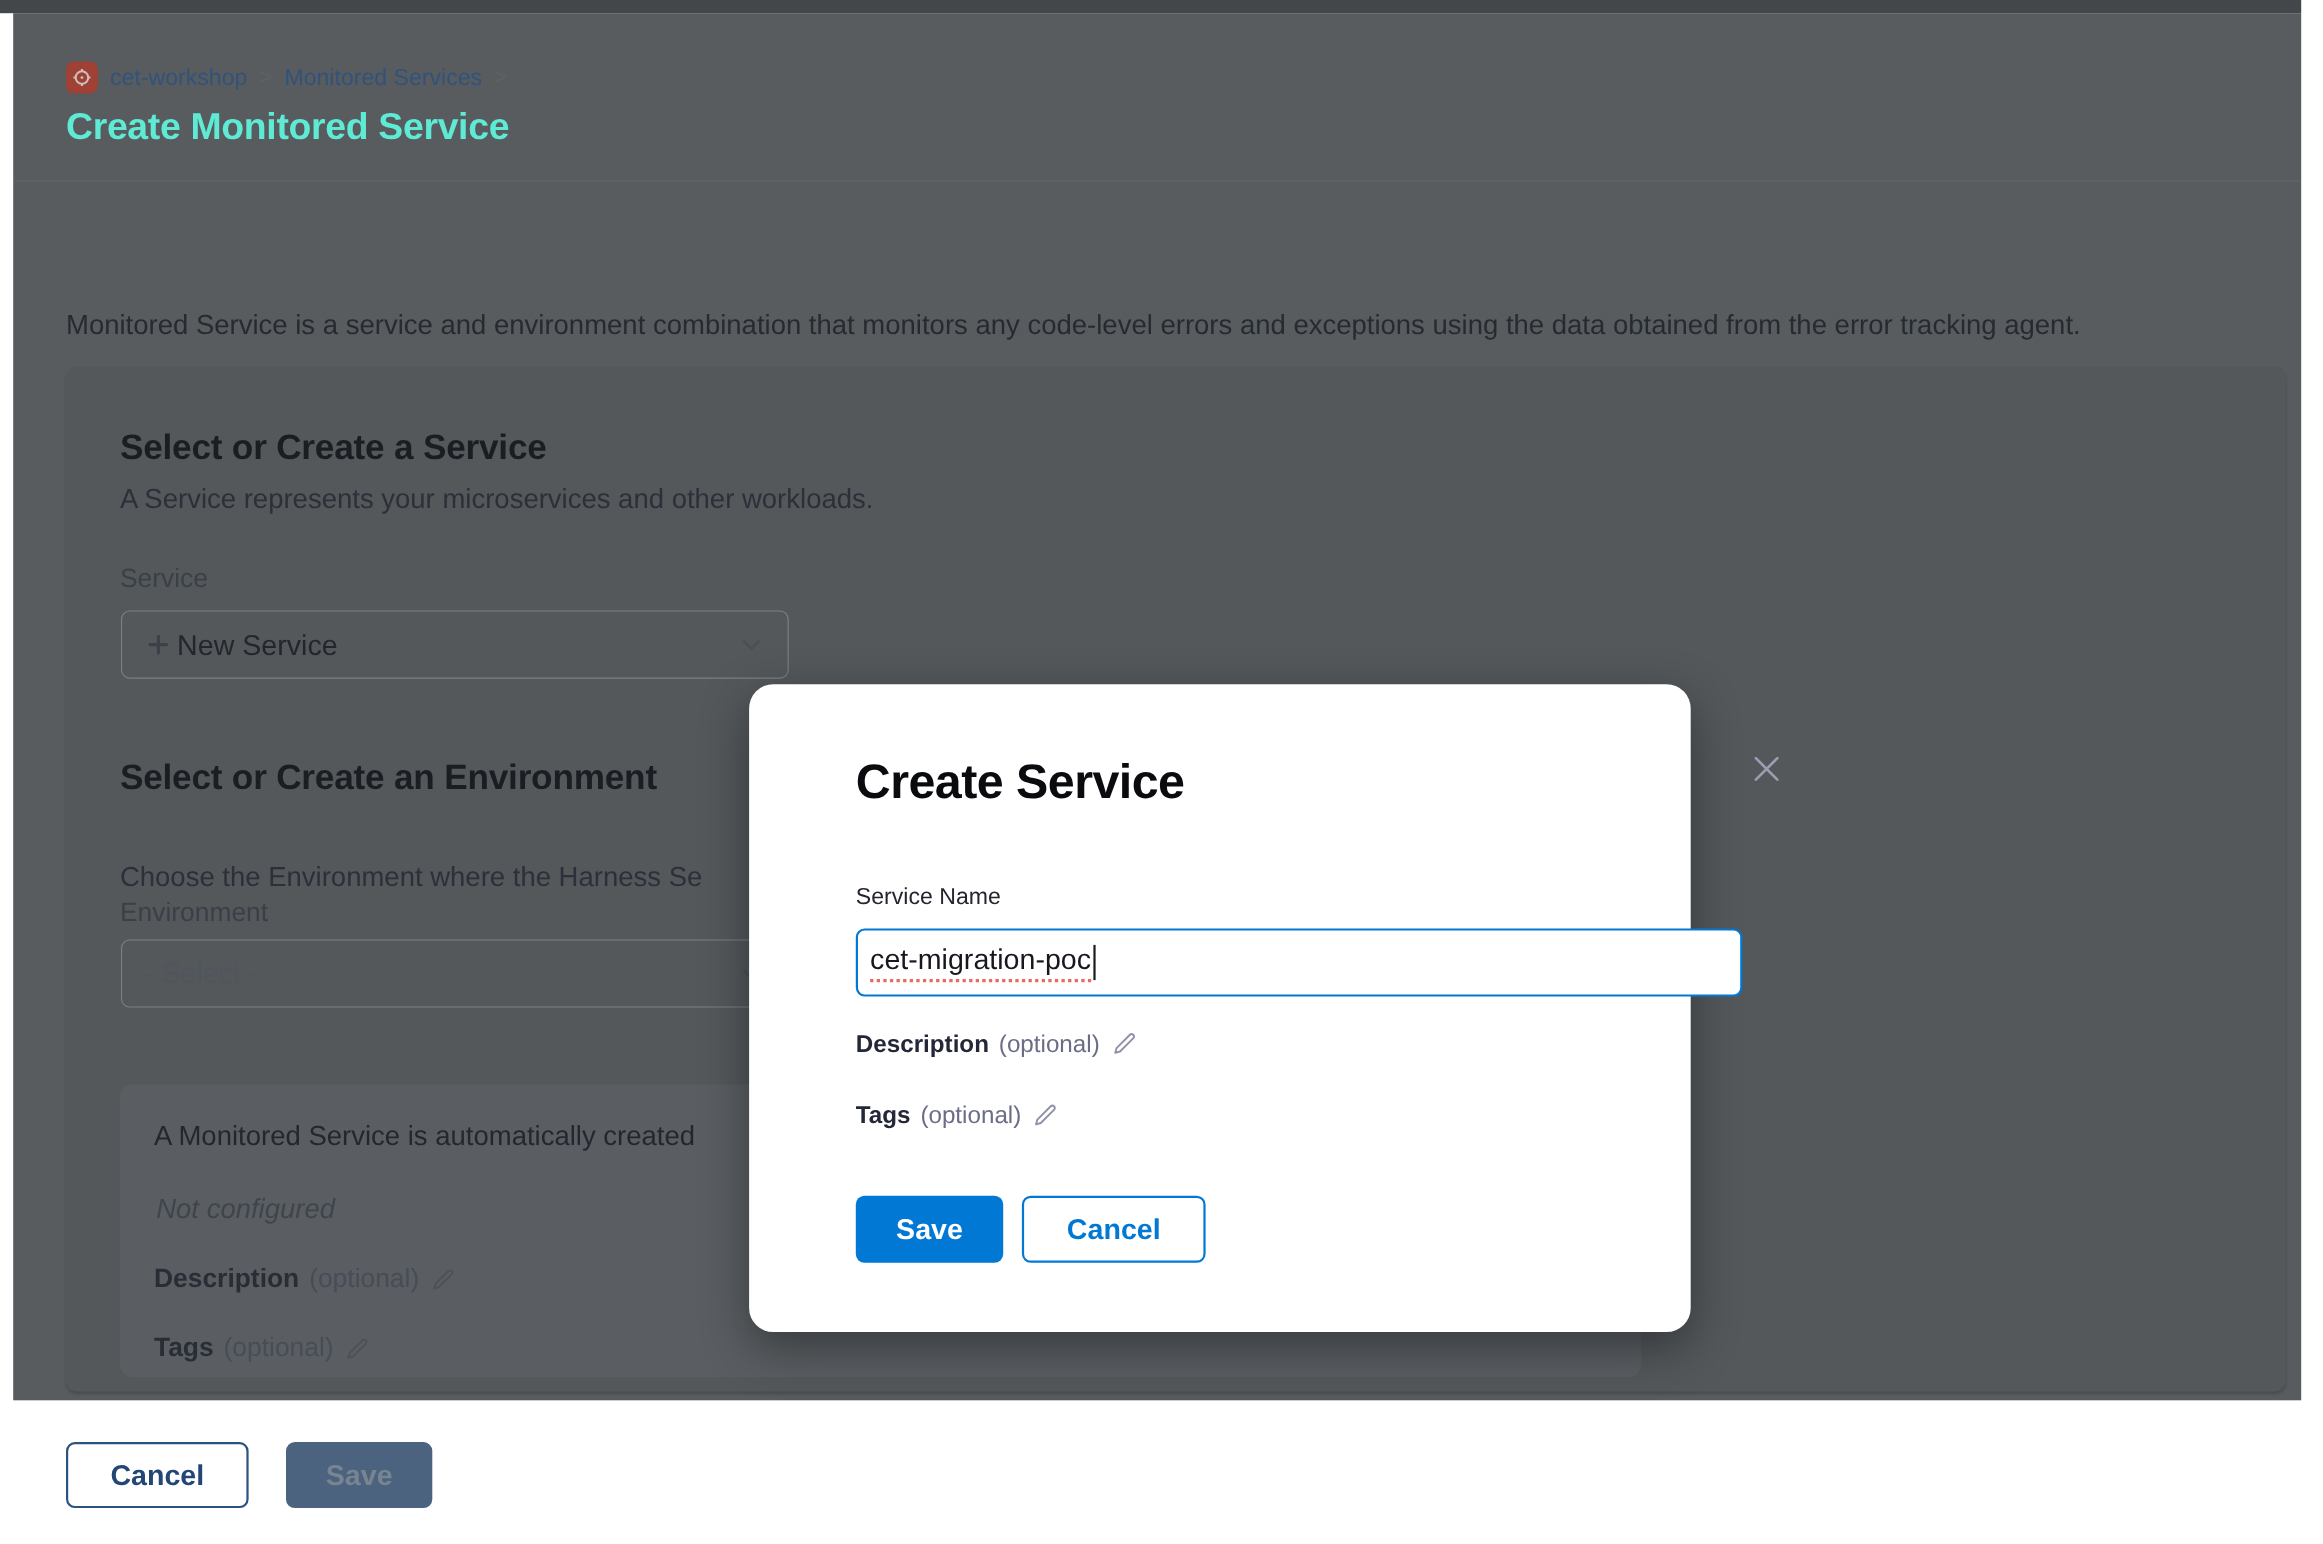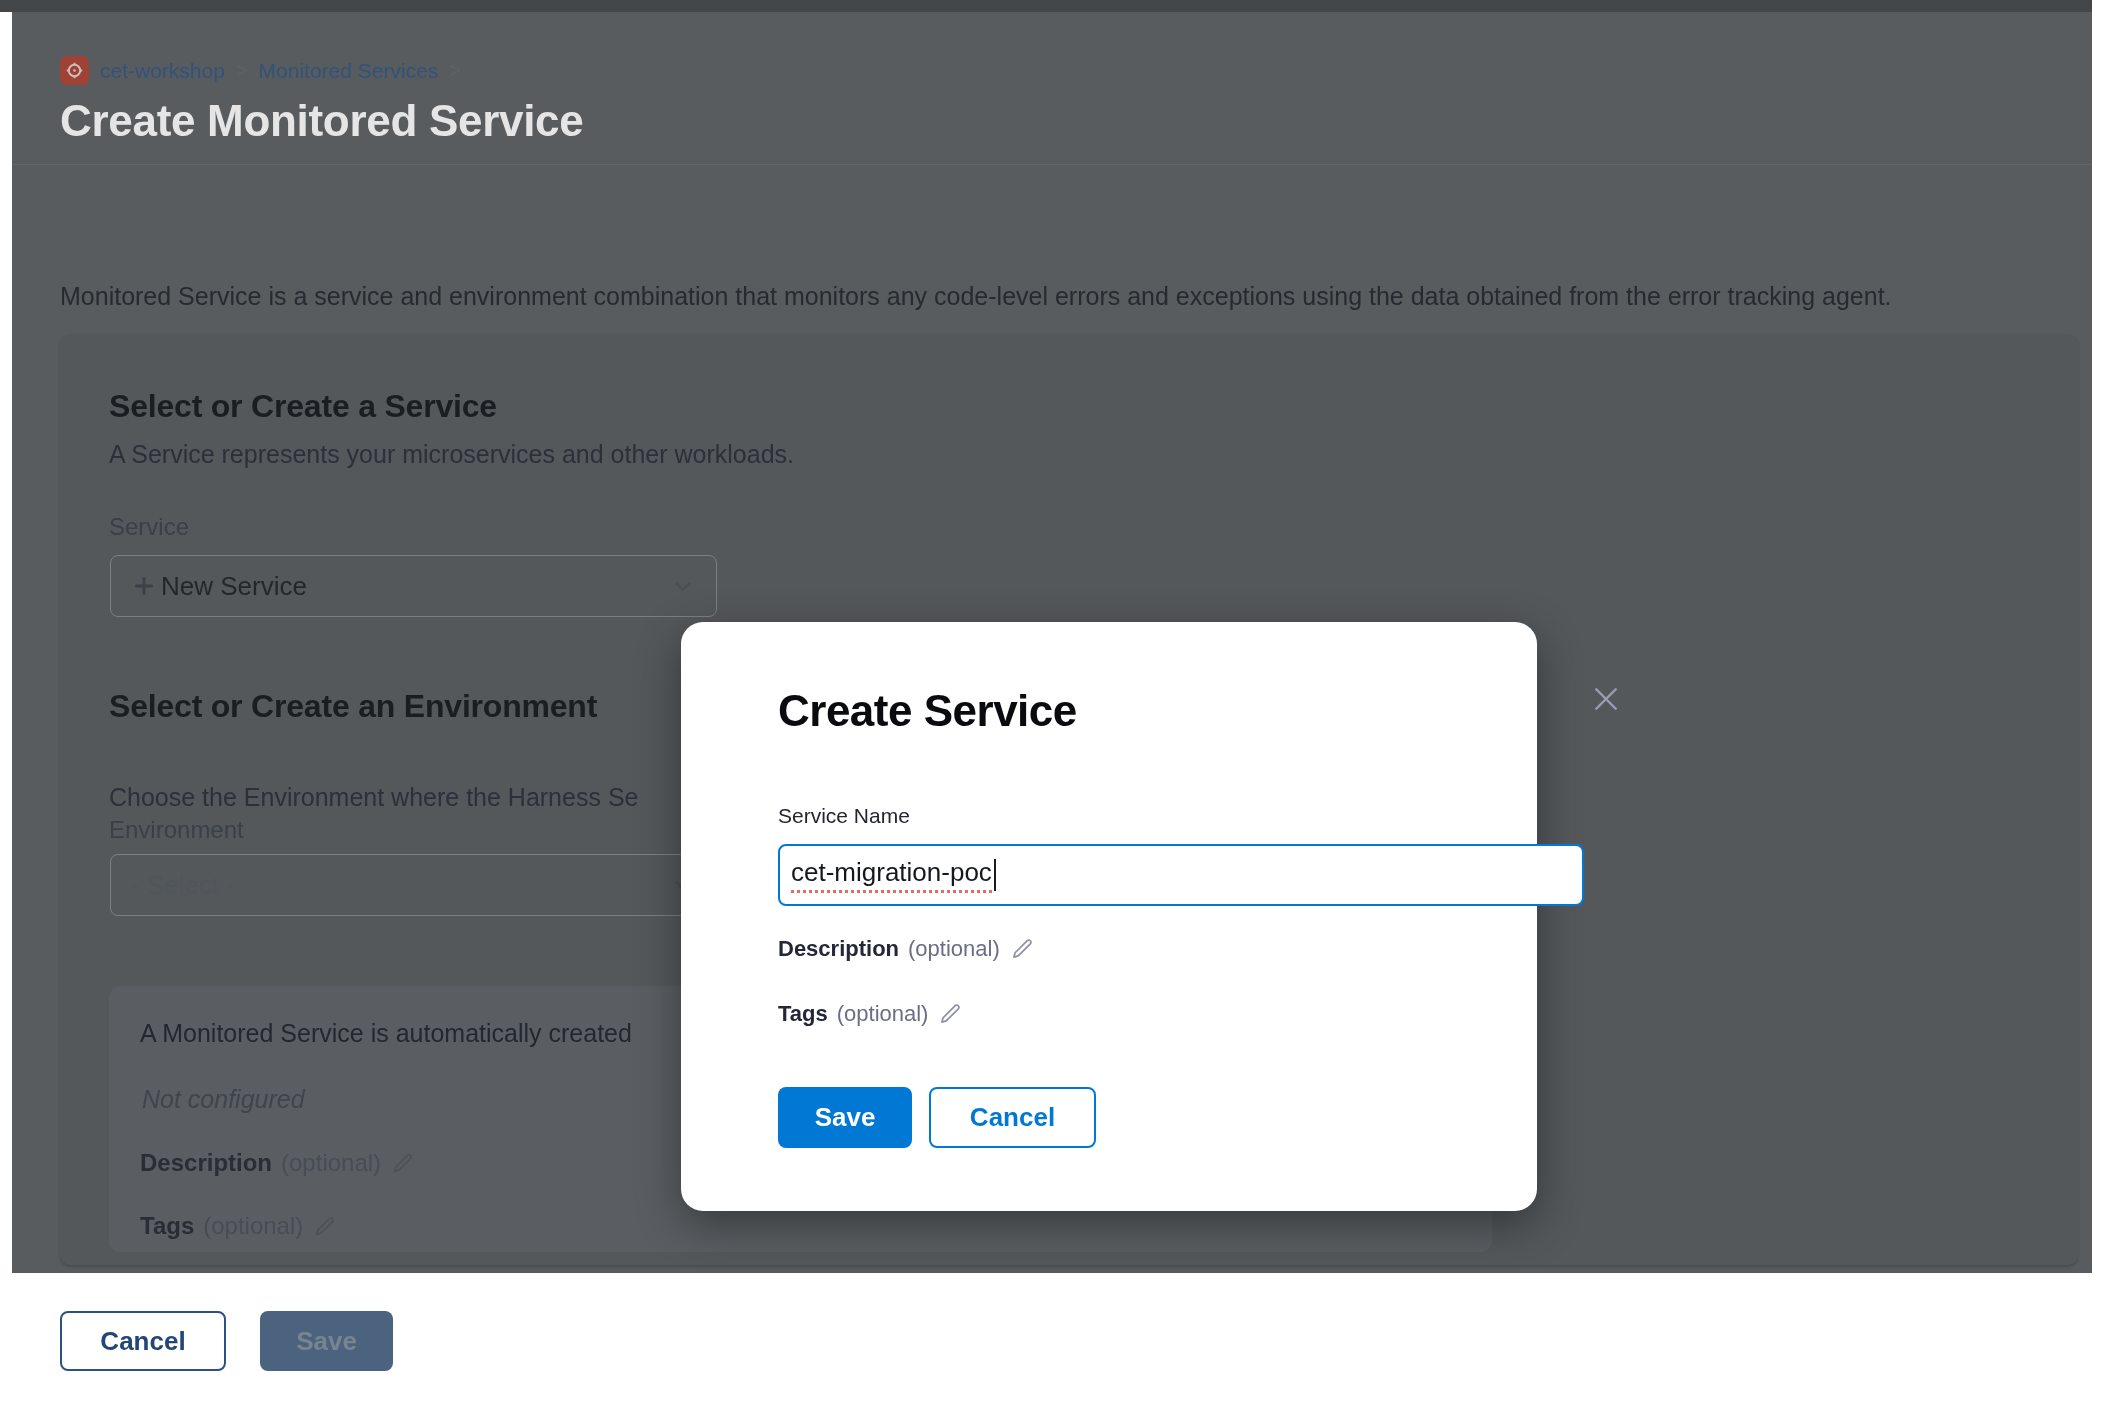--- a/index.html
+++ b/index.html
@@ -11,21 +11,21 @@
   .top-edge{left:0;top:0;width:2092px;height:12px;background:#43474a;}
   .content{left:12px;top:12px;width:2092px;height:1261px;background:#585c5f;padding-left:32px;}
   .scroll-gutter{left:2092px;top:0;width:20px;height:1404px;background:#ffffff;}
 
   
   .breadcrumb{left:48px;top:44px;display:flex;align-items:center;gap:11px;}
   .proj-icon{width:29px;height:29px;border-radius:7px;background:#a04136;display:flex;align-items:center;justify-content:center;color:#cdbfbc;}
   .crumb{font-size:21px;font-weight:500;color:#31537b;}
   .crumb-sep{font-size:20px;color:#5d6266;}
 
-  .h1{left:48px;top:84px;font-size:44px;font-weight:700;color:#e5e5e5;letter-spacing:-0.3px;}
+  .h1{left:48px;top:84px;font-size:34px;font-weight:700;color:#5eead4;letter-spacing:-0.3px;}
   .rule{left:0;top:152px;width:2092px;height:1px;background:#6b7074;opacity:.55;}
   .h2{left:48px;top:214px;font-size:29px;font-weight:700;color:#264a72;letter-spacing:-0.2px;}
   .intro{left:48px;top:270px;font-size:25px;color:#262b32;text-align:center;}
 
   
   .card{left:48px;top:322px;width:2018px;height:931px;background:#54585b;border-radius:10px;
         box-shadow:0 2px 3px rgba(0,0,0,0.18);}
   .sec-h{font-size:32px;font-weight:700;color:#1a1e23;letter-spacing:-0.2px;}
   .sec-sub{font-size:25px;color:#2b303a;}
   .fld-label{font-size:24px;color:#3a4048;}

